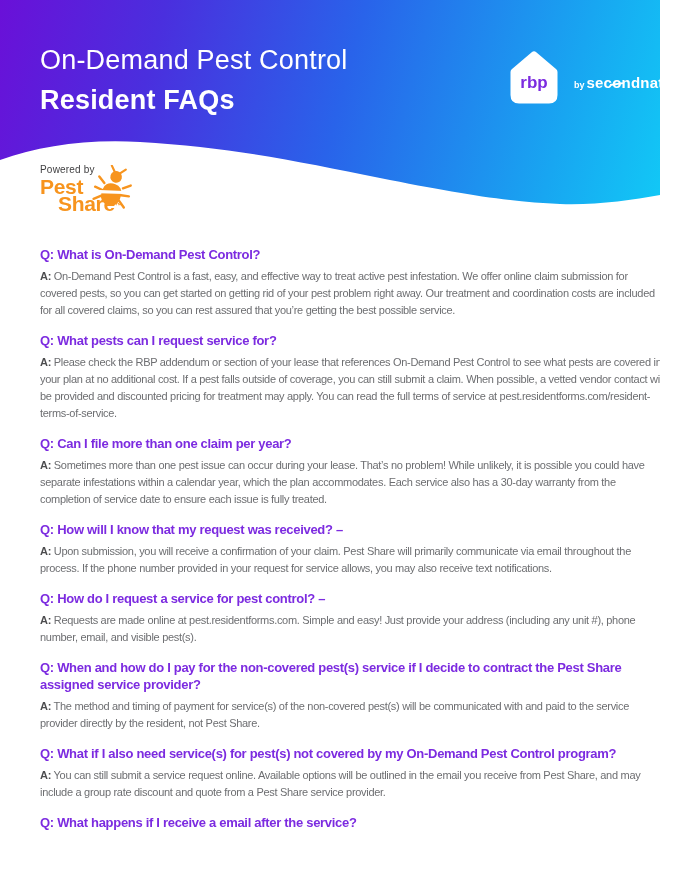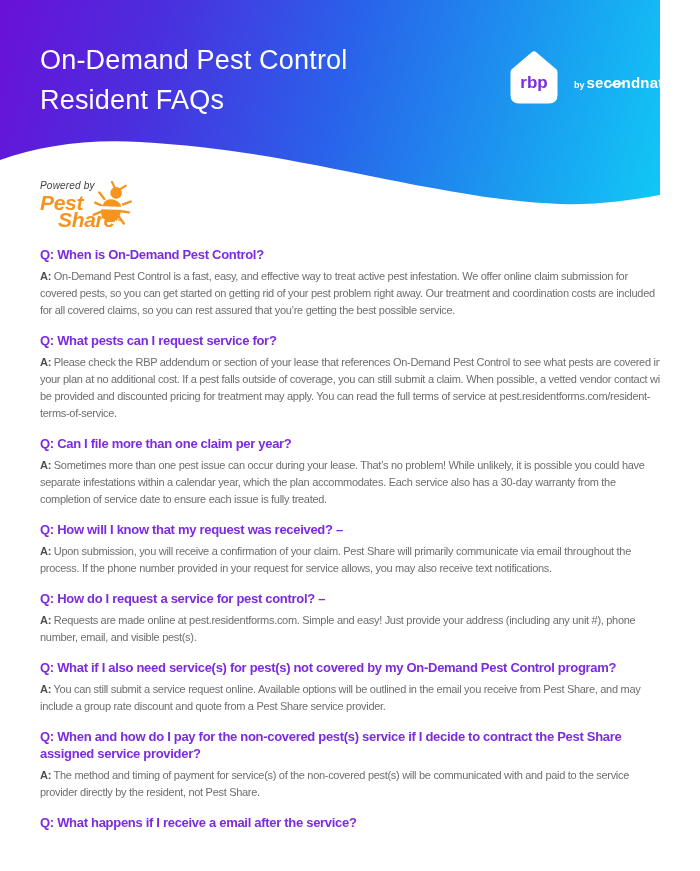--- a/index.html
+++ b/index.html
@@ -10,34 +10,34 @@
     font-family:"Liberation Sans","DejaVu Sans",sans-serif;
   }
 
   
   .hero {
     position:relative; width:700px; height:238px;
     background:linear-gradient(105deg, var(--grad1) 0%, #4A2FDE 22%, #2963EA 48%, #18A6F1 78%, var(--grad3) 100%);
   }
   .hero-titles { position:absolute; left:40px; top:40px; color:#ffffff; }
   .hero-title   { font-size:27px; font-weight:400; letter-spacing:0.2px; line-height:40px; }
-  .hero-subtitle{ font-size:27px; font-weight:400; letter-spacing:0.2px; line-height:40px; }
+  .hero-subtitle{ font-size:27px; font-weight:700; letter-spacing:0.2px; line-height:40px; }
 
   .brand { position:absolute; left:503px; top:46px; display:flex; align-items:center; }
   .rbp-badge { width:62px; height:64px; position:relative; }
   .sn-lockup { display:flex; margin-left:9px; margin-top:2px; }
   .sn-by { color:#ffffff; font-size:9px; font-weight:700; margin-top:11px; margin-right:2px; }
   .sn-words { display:flex; flex-direction:row; align-items:flex-end; color:#ffffff; font-weight:700; font-size:15px; line-height:14px; letter-spacing:0.2px; }
   .ringo { position:relative; display:inline-block; }
   .ringo::after { content:""; position:absolute; left:-2px; right:-2px; top:54%; height:1.6px; background:#ffffff; transform:rotate(-8deg); }
 
   .wave { position:absolute; left:0; bottom:0; width:700px; height:100px; display:block; }
 
   
-  .powered { position:absolute; left:40px; top:180px;font-style:italic; }
+  .powered { position:absolute; left:40px; top:164px; }
   .powered-by { font-size:10px; color:#414042; letter-spacing:0.2px; margin-bottom:2px; }
   .ps-row { display:flex; align-items:flex-start; position:relative; }
   .ps-word { color:var(--orange); font-weight:700; font-size:21px; line-height:20px; letter-spacing:-0.3px; }
   .ps-share-line { margin-left:18px; margin-top:-3px; }
   .ps-tm { font-size:7px; vertical-align:top; position:relative; top:2px; color:var(--orange); font-weight:700; }
   .bug { position:absolute; left:50px; top:-12px; }
 
   
   .faq { position:absolute; left:40px; top:246px; width:625px; }
   .faq-item { margin:0; }
@@ -102,21 +102,21 @@
           <rect x="-8" y="-3.5" width="16" height="18" rx="7" fill="#F7941E" stroke="none"></rect>
           <line x1="-10" y1="6" x2="10" y2="1" stroke="#ffffff" stroke-width="2.6" stroke-linecap="butt"></line>
         </g>
       </svg>
     </div>
     <div class="ps-word ps-share-line"><span>Share</span><span class="ps-tm">™</span></div>
   </div>
 
   <main class="faq">
     <section class="faq-item">
-      <h2 class="faq-q">Q: When is On-Demand Pest Control?</h2>
+      <h2 class="faq-q">Q: What is On-Demand Pest Control?</h2>
       <p class="faq-a"><span class="a-prefix">A:</span><span> On-Demand Pest Control is a fast, easy, and effective way to treat active pest infestation. We offer online claim submission for covered pests, so you can get started on getting rid of your pest problem right away. Our treatment and coordination costs are included for all covered claims, so you can rest assured that you’re getting the best possible service.</span></p>
     </section>
 
     <section class="faq-item">
       <h2 class="faq-q">Q: What pests can I request service for?</h2>
       <p class="faq-a"><span class="a-prefix">A:</span><span> Please check the RBP addendum or section of your lease that references On-Demand Pest Control to see what pests are covered in your plan at no additional cost. If a pest falls outside of coverage, you can still submit a claim. When possible, a vetted vendor contact will be provided and discounted pricing for treatment may apply. You can read the full terms of service at pest.residentforms.com/resident-terms-of-service.</span></p>
     </section>
 
     <section class="faq-item">
       <h2 class="faq-q">Q: Can I file more than one claim per year?</h2>
@@ -127,27 +127,27 @@
       <h2 class="faq-q">Q: How will I know that my request was received? –</h2>
       <p class="faq-a"><span class="a-prefix">A:</span><span> Upon submission, you will receive a confirmation of your claim. Pest Share will primarily communicate via email throughout the process. If the phone number provided in your request for service allows, you may also receive text notifications.</span></p>
     </section>
 
     <section class="faq-item">
       <h2 class="faq-q">Q: How do I request a service for pest control? –</h2>
       <p class="faq-a"><span class="a-prefix">A:</span><span> Requests are made online at pest.residentforms.com. Simple and easy! Just provide your address (including any unit #), phone number, email, and visible pest(s).</span></p>
     </section>
 
     <section class="faq-item">
-      <h2 class="faq-q">Q: What if I also need service(s) for pest(s) not covered by my On-Demand Pest Control program?</h2>
-      <p class="faq-a"><span class="a-prefix">A:</span><span> You can still submit a service request online. Available options will be outlined in the email you receive from Pest Share, and may include a group rate discount and quote from a Pest Share service provider.</span></p>
+      <h2 class="faq-q">Q: When and how do I pay for the non-covered pest(s) service if I decide to contract the Pest Share assigned service provider?</h2>
+      <p class="faq-a"><span class="a-prefix">A:</span><span> The method and timing of payment for service(s) of the non-covered pest(s) will be communicated with and paid to the service provider directly by the resident, not Pest Share.</span></p>
     </section>
 
     <section class="faq-item">
-      <h2 class="faq-q">Q: When and how do I pay for the non-covered pest(s) service if I decide to contract the Pest Share assigned service provider?</h2>
-      <p class="faq-a"><span class="a-prefix">A:</span><span> The method and timing of payment for service(s) of the non-covered pest(s) will be communicated with and paid to the service provider directly by the resident, not Pest Share.</span></p>
+      <h2 class="faq-q">Q: What if I also need service(s) for pest(s) not covered by my On-Demand Pest Control program?</h2>
+      <p class="faq-a"><span class="a-prefix">A:</span><span> You can still submit a service request online. Available options will be outlined in the email you receive from Pest Share, and may include a group rate discount and quote from a Pest Share service provider.</span></p>
     </section>
 
     <section class="faq-item">
       <h2 class="faq-q">Q: What happens if I receive a email after the service?</h2>
       <p class="faq-a"></p>
     </section>
   </main>
 
 </div>
 

